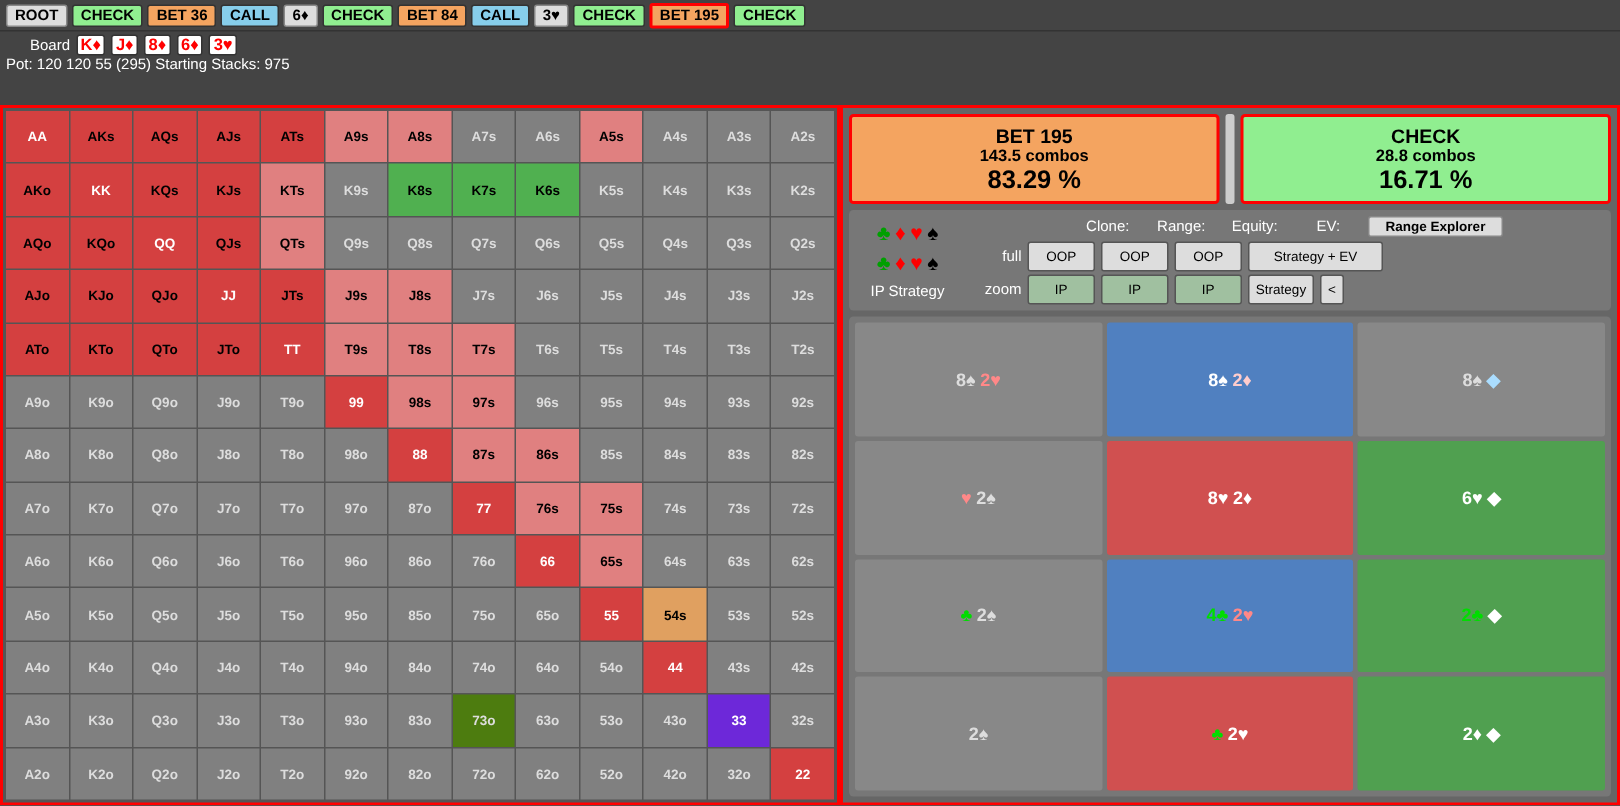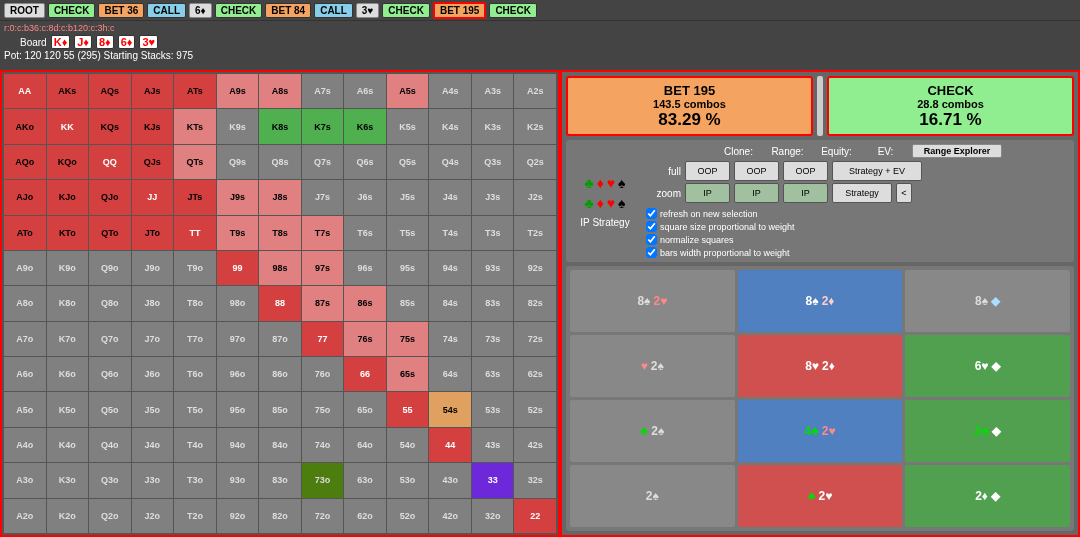--- a/index.html
+++ b/index.html
@@ -313,21 +313,20 @@
   <button class="nav-btn active-call">CALL</button>
   <button class="nav-btn">3♥</button>
   <button class="nav-btn active-check">CHECK</button>
   <button class="nav-btn highlight">BET 195</button>
   <div style="display:flex;flex-direction:column;gap:1px;">
     <button class="nav-btn active-check">CHECK</button>
   </div>
 </div>
 
 <div id="info-bar">
-  <div id="tree-path" style="color:#ff8888;">r:0:c:b36:c:8d:c:b120:c:3h:c</div>
   <div id="board-row">
     <span class="board-label">Board</span>
     <span class="card diamond">K♦</span>
     <span class="card diamond">J♦</span>
     <span class="card diamond">8♦</span>
     <span class="card diamond">6♦</span>
     <span class="card heart">3♥</span>
   </div>
   <div id="pot-row">Pot: 120 120 55 (295) Starting Stacks: 975</div>
 </div>
@@ -557,42 +556,24 @@
               <button class="ctrl-btn">OOP</button>
               <button class="ctrl-btn">OOP</button>
               <button class="ctrl-btn">OOP</button>
               <button class="ctrl-btn" style="width:90px;">Strategy + EV</button>
             </div>
             <div class="btn-row">
               <span class="row-label">zoom</span>
               <button class="ctrl-btn active">IP</button>
               <button class="ctrl-btn active">IP</button>
               <button class="ctrl-btn active">IP</button>
-              <button class="ctrl-btn" style="width:60px;">Strategy</button>
+              <button class="ctrl-btn" style="width:44px;">Strategy</button>
               <button class="small-btn">&lt;</button>
             </div>
           </div>
-          <div id="checkboxes">
-            <div class="cb-row">
-              <input type="checkbox" checked="" style="">
-              <span>refresh on new selection</span>
-            </div>
-            <div class="cb-row">
-              <input type="checkbox" checked="" style="">
-              <span>square size proportional to weight</span>
-            </div>
-            <div class="cb-row">
-              <input type="checkbox" checked="" style="">
-              <span>normalize squares</span>
-            </div>
-            <div class="cb-row">
-              <input type="checkbox" checked="" style="">
-              <span>bars width proportional to weight</span>
-            </div>
-          </div>
         </div>
       </div>
     </div>
 
     <div id="card-grid">
 
       <div class="card-cell gray-cell">
         <span>8♠</span>
         <span style="color:#f88;">2♥</span>
       </div>

